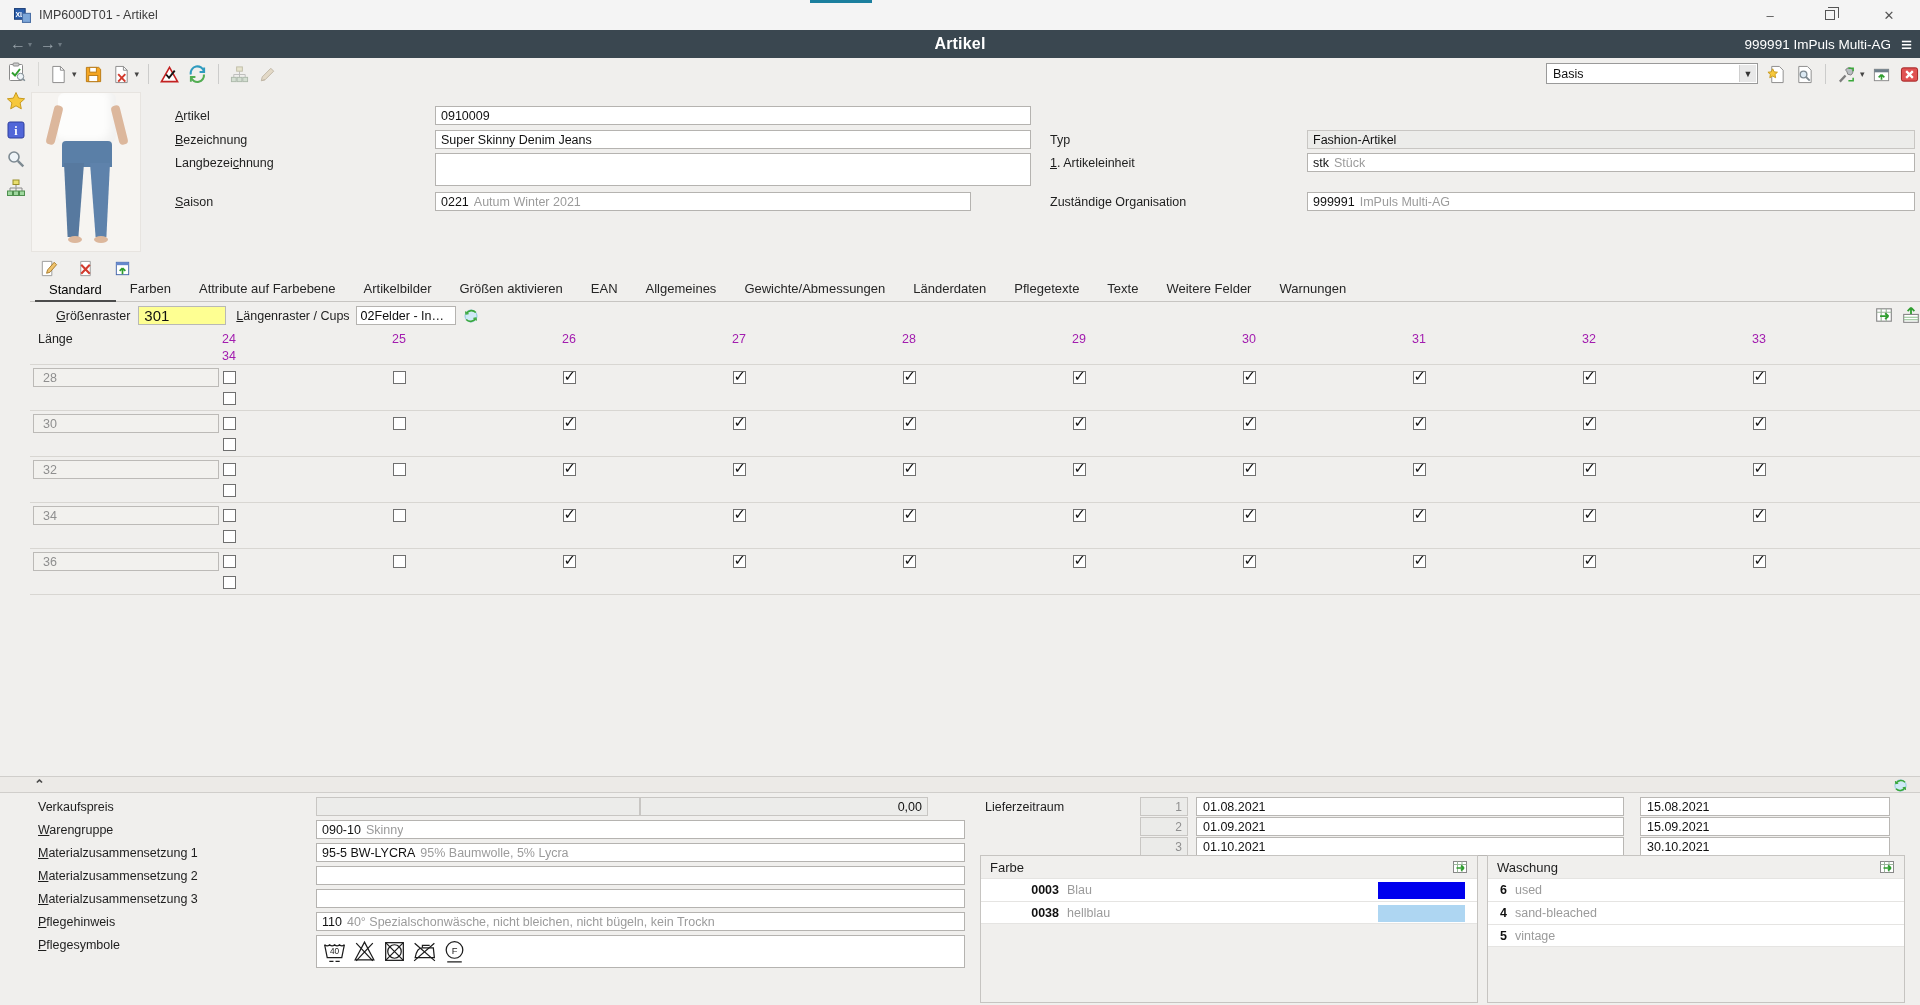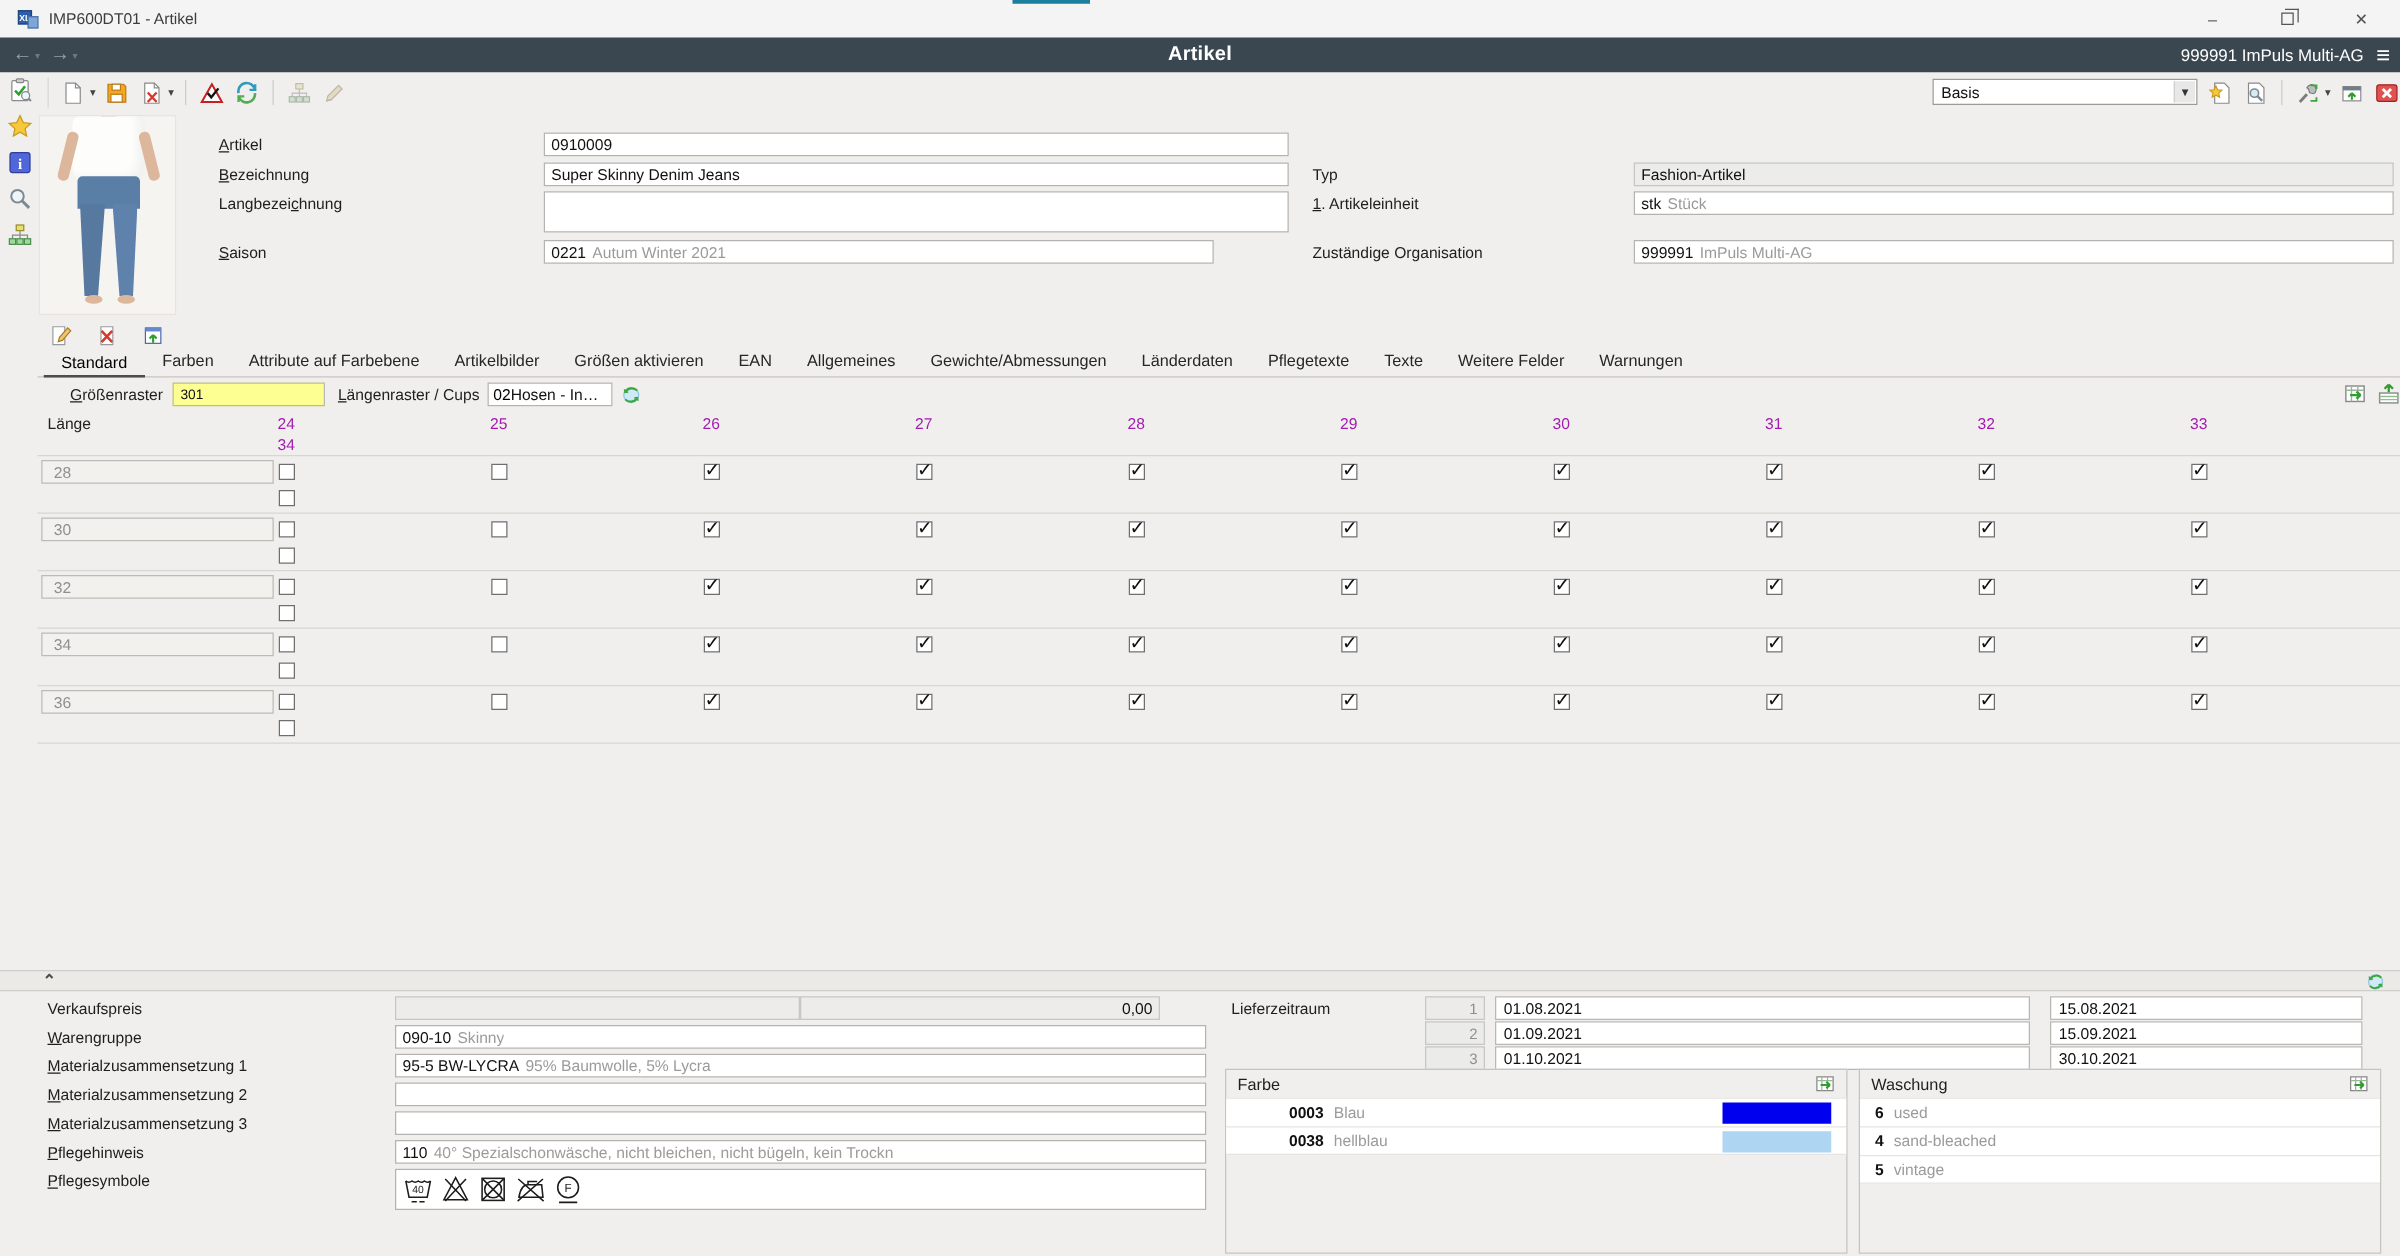--- a/index.html
+++ b/index.html
@@ -83,22 +83,22 @@
 
   
   .tabbar { left:30px; top:282px; width:1890px; height:20px; display:flex; align-items:flex-end;
     border-bottom:1px solid #c7c5c2; padding-left:5px; }
   .tab { font-size:13px; color:#262626; padding:0 14px 3px 14px; height:20px; }
   .tab.active { border-bottom:2px solid #4c4c4c; margin-bottom:-1px; font-weight:400; color:#000; }
 
   
   .size-toolbar { left:48px; top:302px; width:1890px; height:27px; display:flex; align-items:center; }
   .size-toolbar .lbl2 { font-size:12.5px; color:#1e1e1e; white-space:nowrap; }
-  .yellow-input { margin-left:8px; width:122px; height:19px; background:#feff92; border:1px solid #b9b9b6;
-    font-size:11px; color:#111; display:flex; align-items:center; padding:0 5px; }
+  .yellow-input { margin-left:8px; width:88px; height:19px; background:#feff92; border:1px solid #b9b9b6;
+    font-size:15px; color:#111; display:flex; align-items:center; padding:0 5px; }
   .len-field { margin-left:6px; width:100px; height:19px; background:#fff; border:1px solid #b5b3b0;
     font-size:12.5px; display:flex; align-items:center; padding:0 4px; white-space:nowrap; overflow:hidden; }
   .mini-ic { width:16px; height:16px; margin-left:7px; } .mini-ic svg { width:16px; height:16px; }
   .grid-icons { position:absolute; right:18px; top:4px; display:flex; gap:9px; }
   .grid-icons .mini-ic { margin:0; width:18px; height:18px; } .grid-icons svg { width:18px; height:18px; }
 
   
   .size-grid { left:30px; top:330px; width:1890px; }
   .gline { height:21px; position:relative; display:flex; align-items:center; }
   .gh { height:17px; }
@@ -404,21 +404,21 @@
     </div>
 
   <div class="abs size-toolbar">
     <span class="lbl2" style="margin-left:8px;"><u>G</u>rößenraster</span>
     <div class="yellow-input">
         <span>301</span>
       </div>
     <span class="lbl2" style="margin-left:10px;"><u>L</u>ängenraster / Cups</span>
     <div class="len-field">
         <span>02</span>
-        <span class="fld muted" style="position:static;border:none;height:auto;padding:0;">Hosen - In…</span>
+        <span class="fld muted" style="position:static;border:none;height:auto;padding:0;">Felder - In…</span>
       </div>
     <span class="mini-ic" id="len-refresh"><svg viewBox="0 0 16 16">
           <circle cx="8" cy="8" r="6" fill="#cfe9f6" stroke="#8fc8e0"></circle>
           <path d="M12.8 4.5a6 6 0 00-9.3.8" fill="none" stroke="#3aa83a" stroke-width="1.7"></path>
           <path d="M3.2 11.5a6 6 0 009.3-.8" fill="none" stroke="#3aa83a" stroke-width="1.7"></path>
           <path d="M2.6 3.4l.4 2.6 2.6-.4" fill="none" stroke="#3aa83a" stroke-width="1.2"></path>
           <path d="M13.4 12.6l-.4-2.6-2.6.4" fill="none" stroke="#3aa83a" stroke-width="1.2"></path>
         </svg></span>
     <div class="grid-icons" id="grid-corner-icons">
         <span class="mini-ic"><svg viewBox="0 0 16 16">

